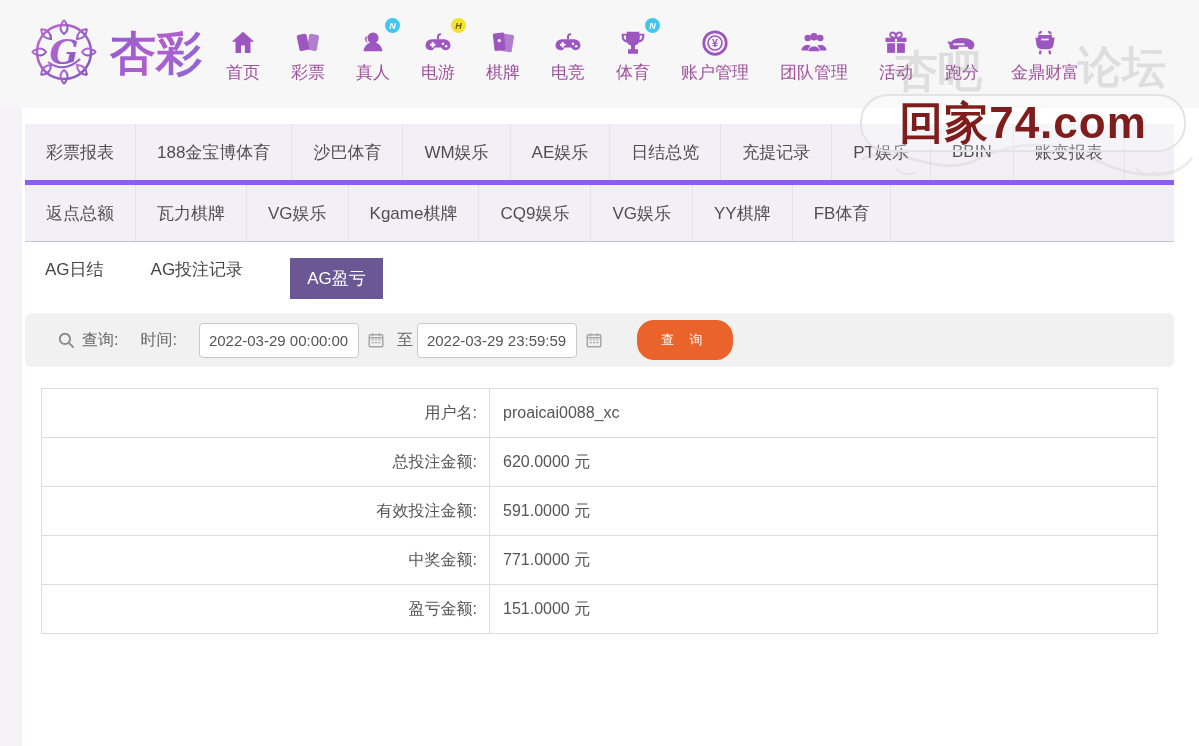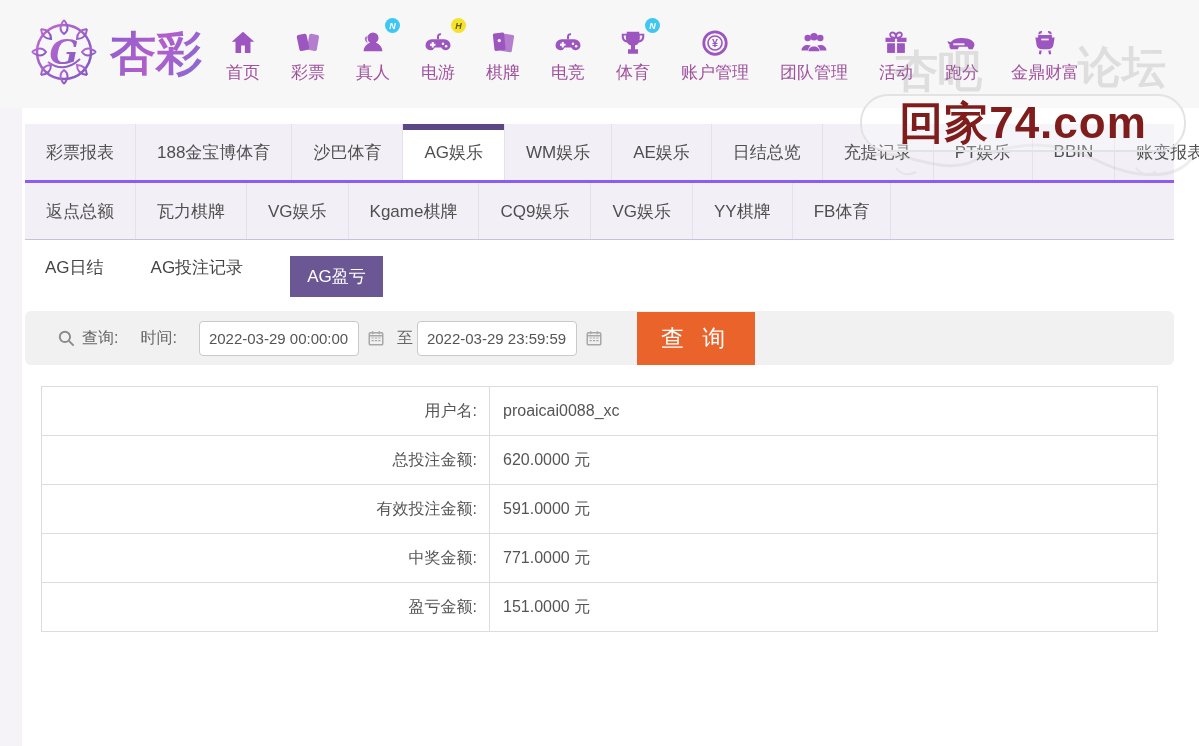--- a/index.html
+++ b/index.html
@@ -33,41 +33,41 @@
   .wm-domain { font-size:44px; font-weight:bold; color:#7f1d1d; letter-spacing:1px; }
   .wm-swirl { position:absolute; opacity:.25; }
 
   
   .main { padding:16px 25px 0; position:relative; }
   .left-strip { position:absolute; left:0; top:108px; width:22px; height:638px; background:#f5f3f8; }
 
   
   .tabs { border-bottom:1px solid #c9c2d6; }
   .tabs-row { display:flex; background:#f2f0f6; }
-  .tabs-row + .tabs-row { border-top:3px solid #8b5cf6; }
+  .tabs-row + .tabs-row { border-top:5px solid #8b5cf6; }
   .tab { height:56px; display:flex; align-items:center; padding:0 21px; font-size:17px;
     color:#4f4f4f; border-right:1px solid #e4e0ec; cursor:pointer; position:relative; white-space:nowrap; }
   .tab.active { background:#fff; }
   .tab.active::before { content:""; position:absolute; top:0; left:0; right:0; height:6px; background:#5b4784; }
 
   
   .subtabs { margin-top:16px; display:flex; align-items:flex-start; gap:47px; padding-left:20px; }
   .subtab { font-size:17px; color:#444; cursor:pointer; }
   .subtab.active { background:#6c5795; color:#fff; padding:9px 17px; }
 
   
   .query-bar { margin-top:14px; background:#f1f1f1; border-radius:6px; height:54px;
     display:flex; align-items:center; padding:0 18px; color:#666; font-size:16px; }
   .q-label { margin-right:10px; white-space:nowrap; }
   .date-input { width:160px; height:35px; border:1px solid #c9c9c9; border-radius:4px;
     padding:0 9px; font-size:15px; color:#555; background:#fff;
     font-family:"Liberation Sans","DejaVu Sans",sans-serif; }
   .cal-icon { margin:0 8px; cursor:pointer; display:flex; }
-  .search-btn { margin-left:26px; background:#e9632b; color:#fff; border:none; border-radius:0;
-    font-size:23px; padding:11px 24px; letter-spacing:6px; cursor:pointer;
+  .search-btn { margin-left:26px; background:#e9632b; color:#fff; border:none; border-radius:17px;
+    font-size:13px; padding:11px 24px; letter-spacing:6px; cursor:pointer;
     font-family:"Liberation Sans","DejaVu Sans",sans-serif; }
 
   
   .report-table { margin:21px 16px 0; width:calc(100% - 32px); border-collapse:collapse; }
   .report-table td { border:1px solid #dcdcdc; height:49px; font-size:16px; color:#555; }
   td.cell-label { width:448px; text-align:right; padding-right:12px; }
   td.cell-value { padding-left:13px; text-align:left; }
 </style>
 </head>
 <body>
@@ -261,21 +261,20 @@
 
   <div class="left-strip"></div>
 
   <main class="main">
 
     <div class="tabs">
       <div class="tabs-row">
         <div class="tab">彩票报表</div>
         <div class="tab">188金宝博体育</div>
         <div class="tab">沙巴体育</div>
-        <div class="tab active">AG娱乐</div>
         <div class="tab">WM娱乐</div>
         <div class="tab">AE娱乐</div>
         <div class="tab">日结总览</div>
         <div class="tab">充提记录</div>
         <div class="tab">PT娱乐</div>
         <div class="tab">BBIN</div>
         <div class="tab">账变报表</div>
 
       </div>
       <div class="tabs-row">

